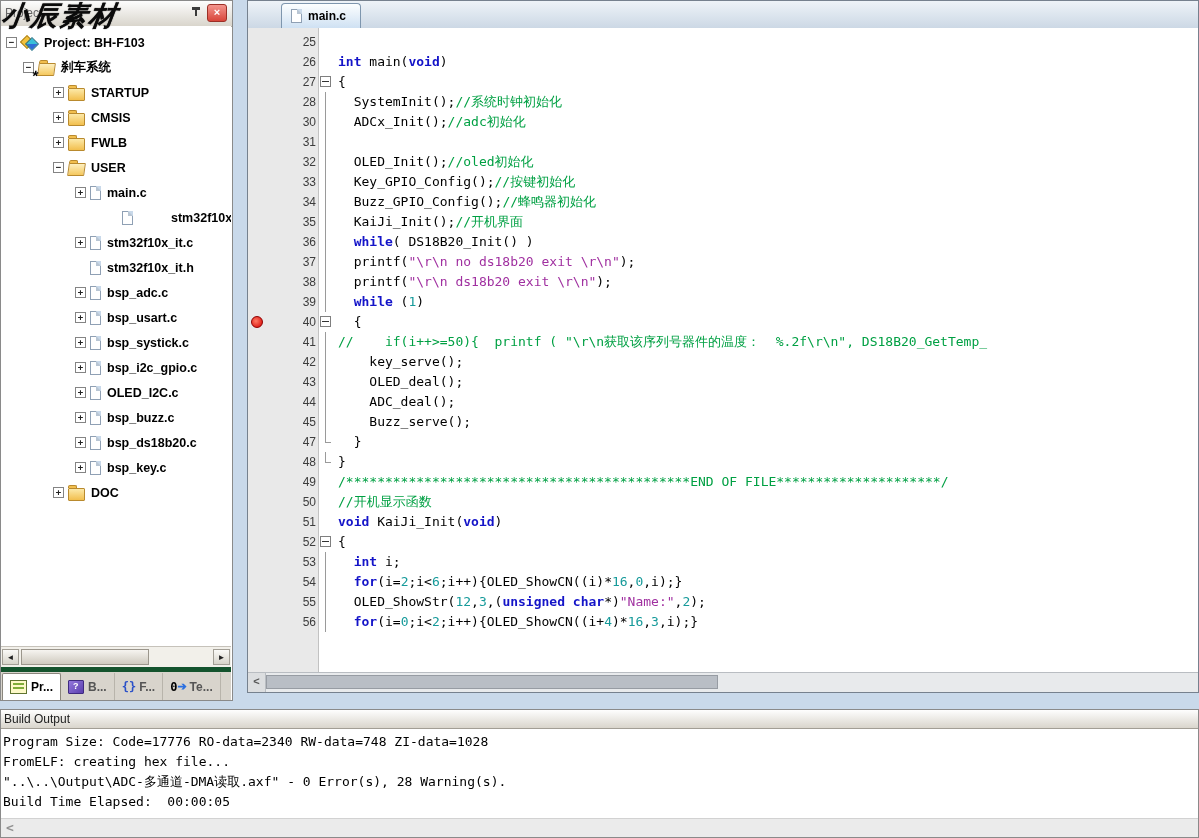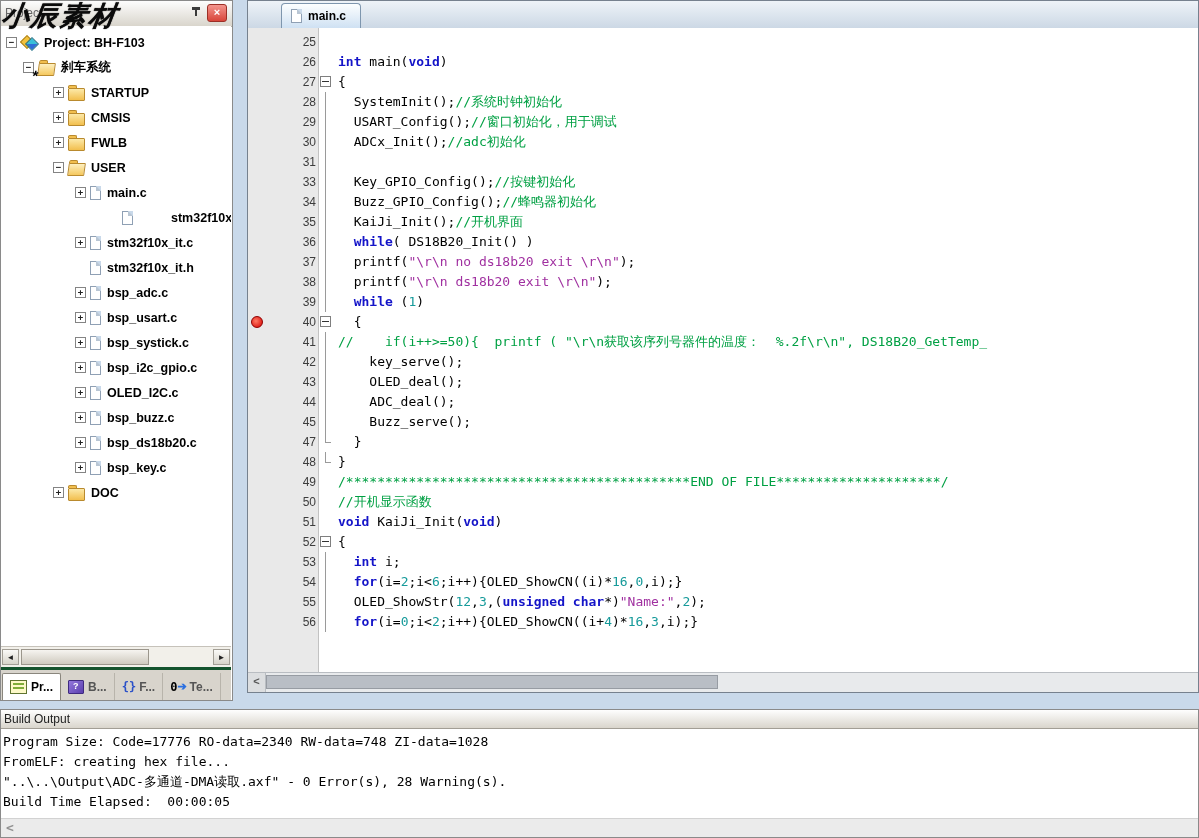--- a/index.html
+++ b/index.html
@@ -53,21 +53,21 @@
     background:linear-gradient(135deg,#39c1d8 50%,#2f6fd8 50%);border:1px solid #1d6f86;transform:rotate(45deg);}
   
   .lp-hscroll{position:absolute;left:0;right:1px;bottom:33px;height:20px;background:#f2f0ea;border-top:1px solid #c6c2ba;}
   .sb-btn{position:absolute;top:2px;width:17px;height:16px;background:linear-gradient(#fbfaf7,#d8d4ca);
     border:1px solid #a39f96;text-align:center;font-size:8px;line-height:15px;color:#222;box-sizing:border-box;cursor:pointer;}
   .sb-btn.left{left:1px;} .sb-btn.right{right:1px;}
   .sb-thumb{position:absolute;left:20px;top:2px;width:128px;height:16px;cursor:pointer;
     background:linear-gradient(#f6f4f0,#cfcabf);border:1px solid #9b968c;box-sizing:border-box;}
   
   .lp-tabs{position:absolute;left:0;right:1px;bottom:0;height:33px;background:#d8d4cc;
-    border-top:3px solid #14532d;display:flex;align-items:flex-end;padding:0 1px;box-sizing:border-box;}
+    border-top:5px solid #14532d;display:flex;align-items:flex-end;padding:0 1px;box-sizing:border-box;}
   .btab{height:27px;display:flex;align-items:center;padding:0 7px;font-size:12px;font-weight:700;
     color:#555;border-right:1px solid #b8b4ab;cursor:pointer;box-sizing:border-box;}
   .btab.sel{background:#fff;border:1px solid #8a867d;border-bottom:none;border-radius:2px 2px 0 0;color:#000;}
   .ic-pr{width:15px;height:12px;background:#fdf9c8;border:1px solid #5f7430;margin-right:4px;position:relative;}
   .ic-pr::before{content:'';position:absolute;left:2px;top:2px;right:2px;height:2px;background:#7fae3a;box-shadow:0 4px 0 #7fae3a;}
   .ic-book{width:14px;height:12px;background:linear-gradient(135deg,#9478dc,#5b3fae);border:1px solid #3f2a80;
     margin-right:4px;position:relative;border-radius:1px;}
   .ic-book::after{content:'?';position:absolute;left:4px;top:0px;color:#fff;font:bold 9px "Liberation Sans",sans-serif;}
   .ic-brace{color:#2a50c8;font:bold 12px "DejaVu Sans Mono",monospace;margin-right:3px;}
   .ic-tmpl{color:#000;font:bold 12px "DejaVu Sans Mono",monospace;margin-right:0;}
@@ -263,23 +263,23 @@
       <span>main.c</span>
     </div>
   </div>
   <div class="ed-body">
     <div class="gutter-bg"></div>
     <div id="code-lines">
         <div class="cl"><span class="cl-gut"><span>25</span></span><span class="cl-fold"></span><span class="cl-code"></span></div>
         <div class="cl"><span class="cl-gut"><span>26</span></span><span class="cl-fold"></span><span class="cl-code"><span class="tk">int</span><span class="tp"> main(</span><span class="tk">void</span><span class="tp">)</span></span></div>
         <div class="cl"><span class="cl-gut"><span>27</span></span><span class="cl-fold f-box"></span><span class="cl-code"><span class="tp">{</span></span></div>
         <div class="cl"><span class="cl-gut"><span>28</span></span><span class="cl-fold f-v"></span><span class="cl-code"><span class="tp">  SystemInit();</span><span class="tc">//系统时钟初始化</span></span></div>
-        <div class="cl"><span class="cl-gut"><span>29</span></span><span class="cl-fold f-v"></span><span class="cl-code"><span class="tp">  USART_Config();</span><span class="tc">//窗口初始化，用于调试</span></span></div>
         <div class="cl"><span class="cl-gut"><span>30</span></span><span class="cl-fold f-v"></span><span class="cl-code"><span class="tp">  ADCx_Init();</span><span class="tc">//adc初始化</span></span></div>
         <div class="cl"><span class="cl-gut"><span>31</span></span><span class="cl-fold f-v"></span></div>
+        <div class="cl"><span class="cl-gut"><span>32</span></span><span class="cl-fold f-v"></span><span class="cl-code"><span class="tp">  OLED_Init();</span><span class="tc">//oled初始化</span></span></div>
         <div class="cl"><span class="cl-gut"><span>33</span></span><span class="cl-fold f-v"></span><span class="cl-code"><span class="tp">  Key_GPIO_Config();</span><span class="tc">//按键初始化</span></span></div>
         <div class="cl"><span class="cl-gut"><span>34</span></span><span class="cl-fold f-v"></span><span class="cl-code"><span class="tp">  Buzz_GPIO_Config();</span><span class="tc">//蜂鸣器初始化</span></span></div>
         <div class="cl"><span class="cl-gut"><span>35</span></span><span class="cl-fold f-v"></span><span class="cl-code"><span class="tp">  KaiJi_Init();</span><span class="tc">//开机界面</span></span></div>
         <div class="cl"><span class="cl-gut"><span>36</span></span><span class="cl-fold f-v"></span><span class="cl-code"><span class="tp">  </span><span class="tk">while</span><span class="tp">( DS18B20_Init() )</span></span></div>
         <div class="cl"><span class="cl-gut"><span>37</span></span><span class="cl-fold f-v"></span><span class="cl-code"><span class="tp">  printf(</span><span class="ts">"\r\n no ds18b20 exit \r\n"</span><span class="tp">);</span></span></div>
         <div class="cl"><span class="cl-gut"><span>38</span></span><span class="cl-fold f-v"></span><span class="cl-code"><span class="tp">  printf(</span><span class="ts">"\r\n ds18b20 exit \r\n"</span><span class="tp">);</span></span></div>
         <div class="cl"><span class="cl-gut"><span>39</span></span><span class="cl-fold f-v"></span><span class="cl-code"><span class="tp">  </span><span class="tk">while</span><span class="tp"> (</span><span class="tn">1</span><span class="tp">)</span></span></div>
         <div class="cl"><span class="cl-gut"><span class="g-bp"></span><span>40</span></span><span class="cl-fold f-box"></span><span class="cl-code"><span class="tp">  {</span></span></div>
         <div class="cl"><span class="cl-gut"><span>41</span></span><span class="cl-fold f-v"></span><span class="cl-code"><span class="tc">//    if(i++&gt;=50){  printf ( "\r\n获取该序列号器件的温度：  %.2f\r\n", DS18B20_GetTemp_</span></span></div>
         <div class="cl"><span class="cl-gut"><span>42</span></span><span class="cl-fold f-v"></span><span class="cl-code"><span class="tp">    key_serve();</span></span></div>

